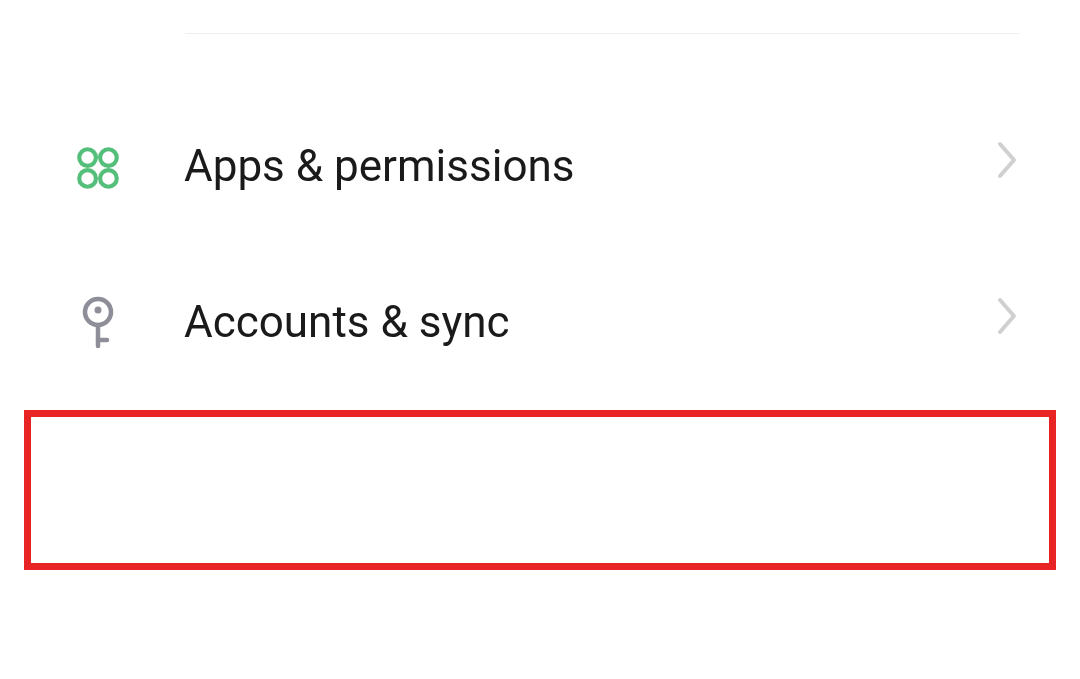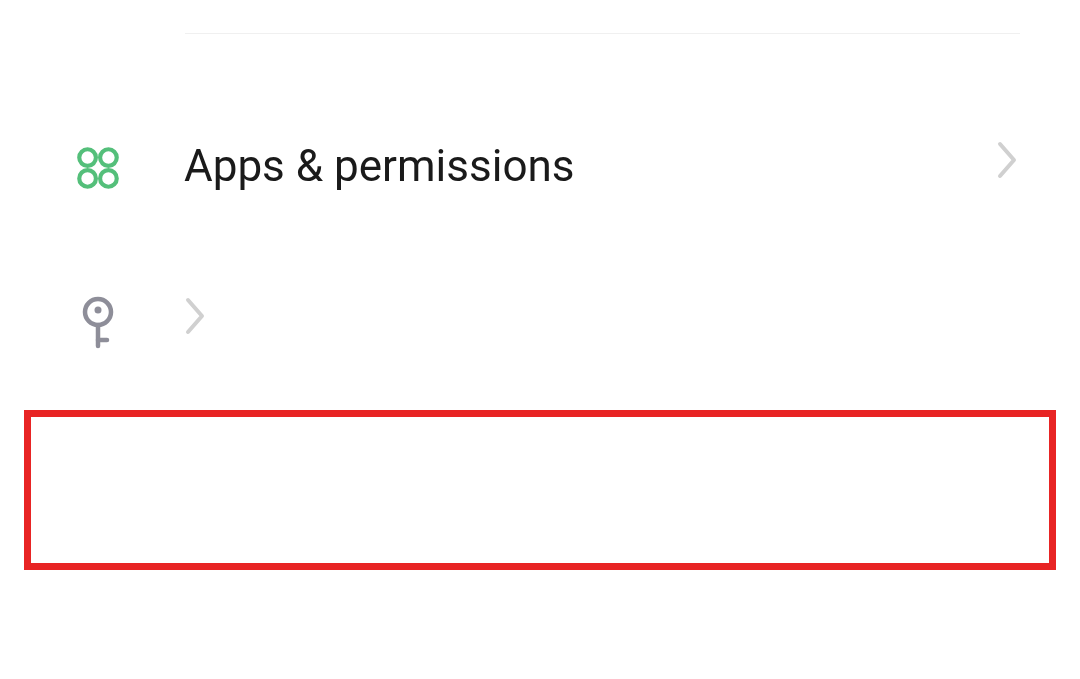--- a/index.html
+++ b/index.html
@@ -94,20 +94,21 @@
 
   <div class="settings-item">
     <span class="icon-wrapper">
       <svg width="50" height="56" viewBox="0 0 48 56" fill="none">
         <circle cx="24" cy="16" r="13" stroke="#8e8e99" stroke-width="4.5" fill="none"></circle>
         <circle cx="24" cy="14" r="3.5" fill="#8e8e99"></circle>
         <line x1="24" y1="29" x2="24" y2="50" stroke="#8e8e99" stroke-width="4.5" stroke-linecap="round"></line>
         <line x1="24" y1="44" x2="33" y2="44" stroke="#8e8e99" stroke-width="4.5" stroke-linecap="round"></line>
       </svg>
     </span>
+    <span class="item-label">Accounts &amp; sync</span>
     <span class="chevron">
       <svg width="24" height="40" viewBox="0 0 24 40" fill="none">
         <path d="M4 4 L18 20 L4 36" stroke="#d0d0d0" stroke-width="4" stroke-linecap="round" stroke-linejoin="round" fill="none"></path>
       </svg>
     </span>
   </div>
 
 </div>
 
 <div class="highlight-box"></div>

